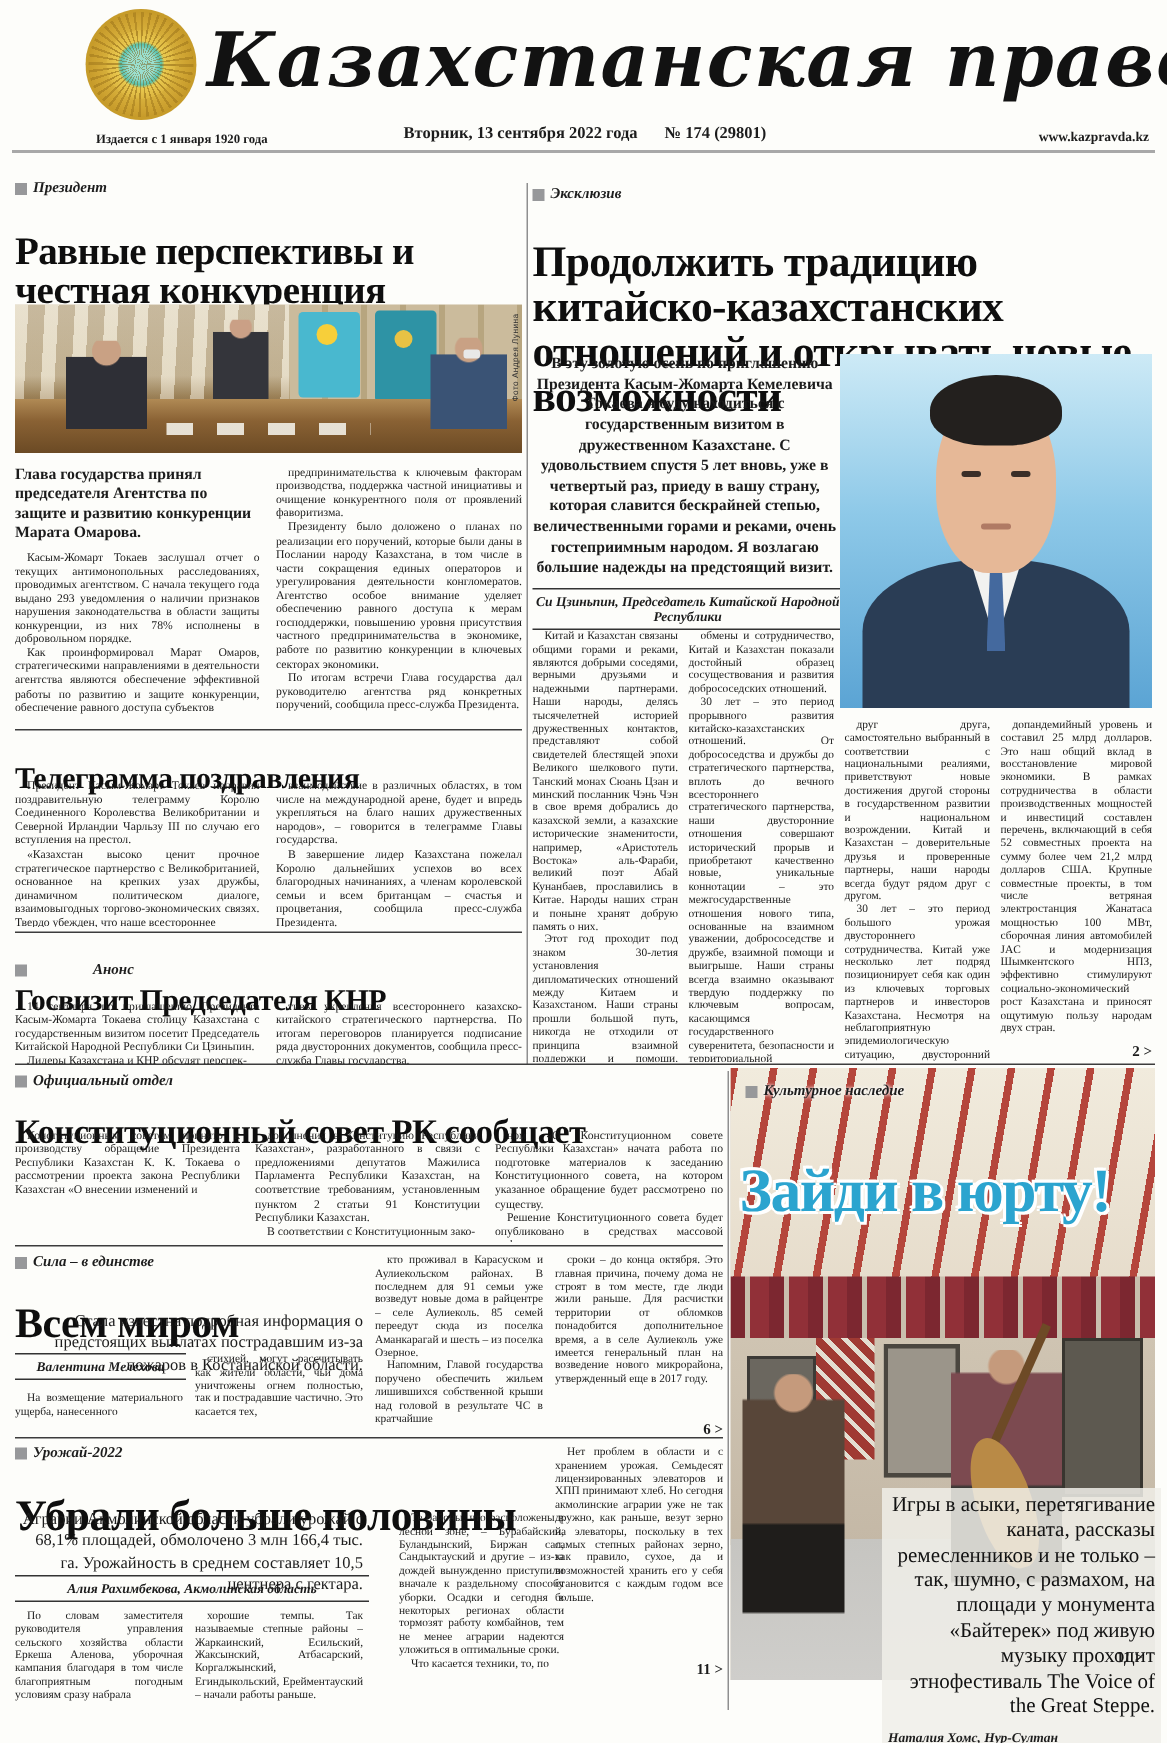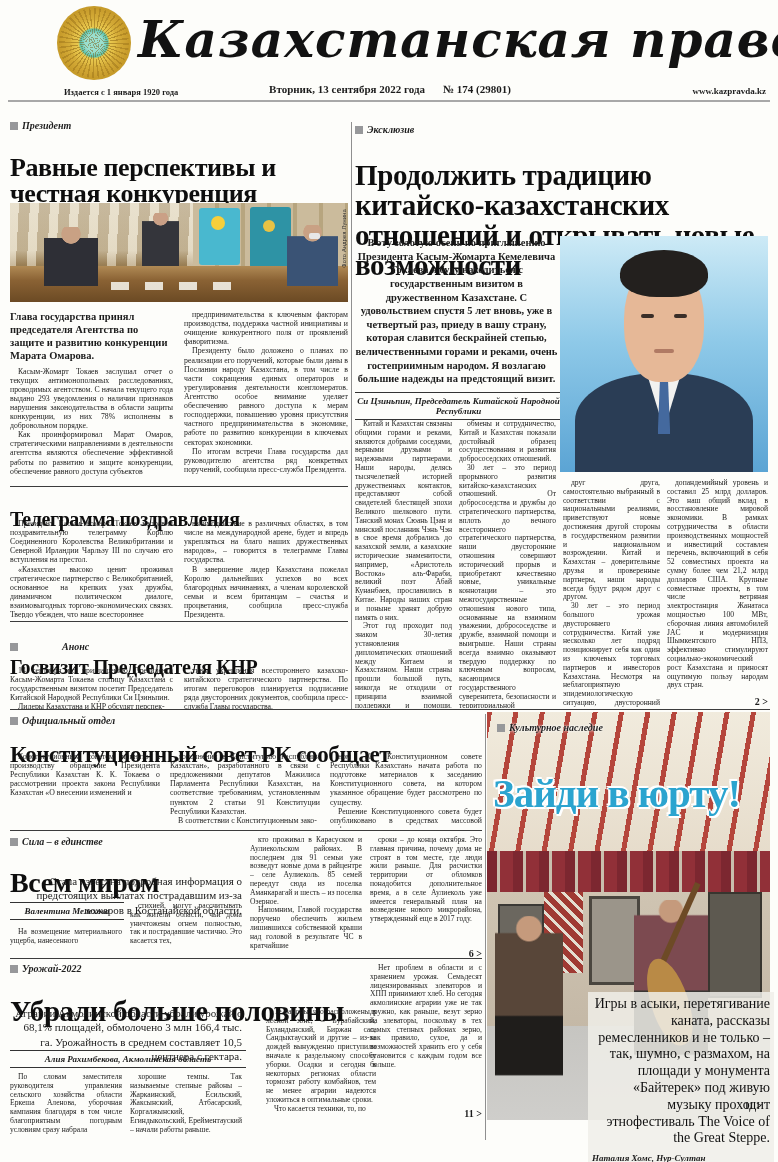--- a/index.html
+++ b/index.html
@@ -228,21 +228,21 @@
       <p>Президенту было доложено о планах по реализации его поручений, которые были даны в Послании народу Казахстана, в том числе в части сокращения единых операторов и урегулирования деятельности конгломератов. Агентство особое внимание уделяет обеспечению равного доступа к мерам господдержки, повышению уровня присутствия частного предпринимательства в экономике, работе по развитию конкуренции в ключевых секторах экономики.</p>
       <p>По итогам встречи Глава государства дал руководителю агентства ряд конкретных поручений, сообщила пресс-служба Президента.</p>
     </div>
   </section>
 
   <section>
     <div class="rule r2"></div>
     <h2 class="hl t-hl">Телеграмма поздравления</h2>
     <div class="col t-col1">
       <p>Президент Касым-Жомарт Токаев направил поздравительную телеграмму Королю Соединенного Королевства Великобритании и Северной Ирландии Чарльзу III по случаю его вступления на престол.</p>
-      <p>«Казахстан высоко ценит проживал стратегическое партнерство с Великобританией, основанное на крепких узах дружбы, динамичном политическом диалоге, взаимовыгодных торгово-экономических связях. Твердо убежден, что наше всестороннее</p>
+      <p>«Казахстан высоко ценит прочное стратегическое партнерство с Великобританией, основанное на крепких узах дружбы, динамичном политическом диалоге, взаимовыгодных торгово-экономических связях. Твердо убежден, что наше всестороннее</p>
     </div>
     <div class="col t-col2">
       <p>взаимодействие в различных областях, в том числе на международной арене, будет и впредь укрепляться на благо наших дружественных народов», – говорится в телеграмме Главы государства.</p>
       <p>В завершение лидер Казахстана пожелал Королю дальнейших успехов во всех благородных начинаниях, а членам королевской семьи и всем британцам – счастья и процветания, сообщила пресс-служба Президента.</p>
     </div>
   </section>
 
   <section>
     <div class="rule r3"></div>
     <div class="sec-label a-label">

